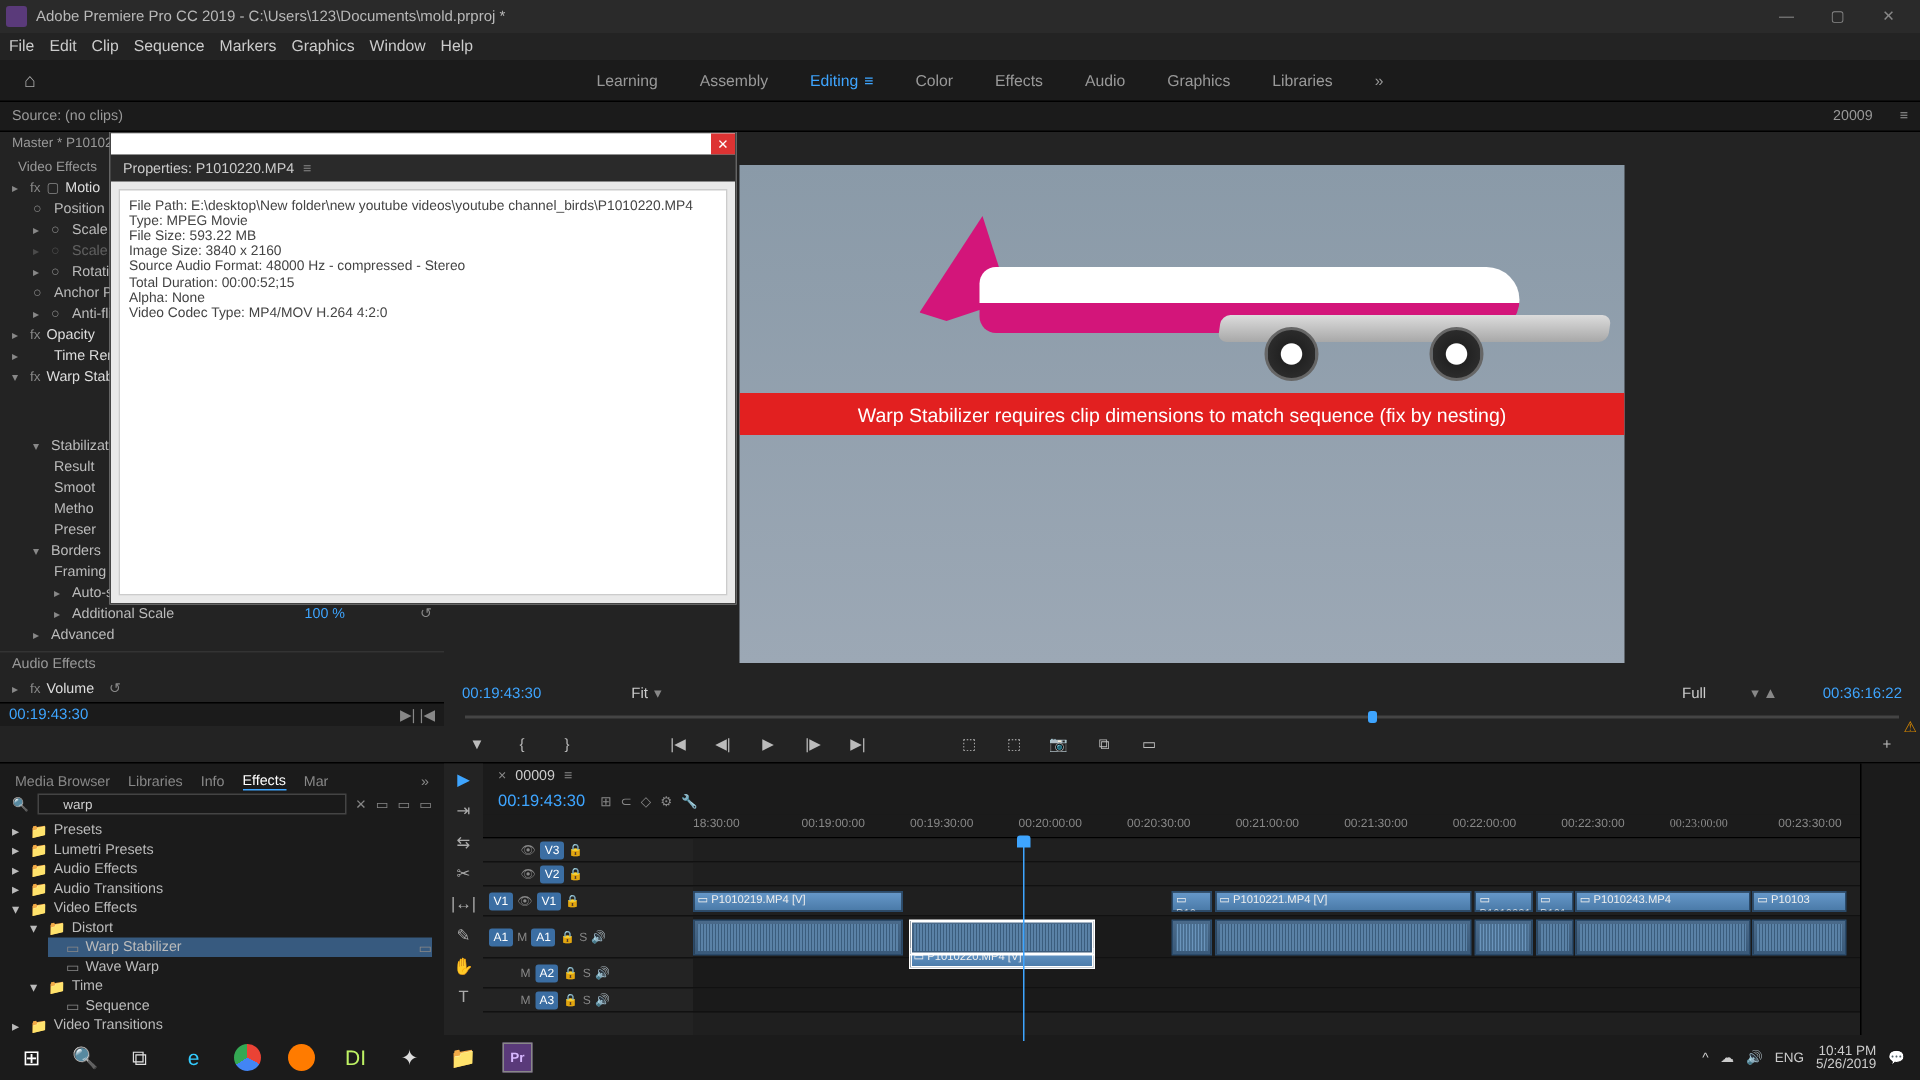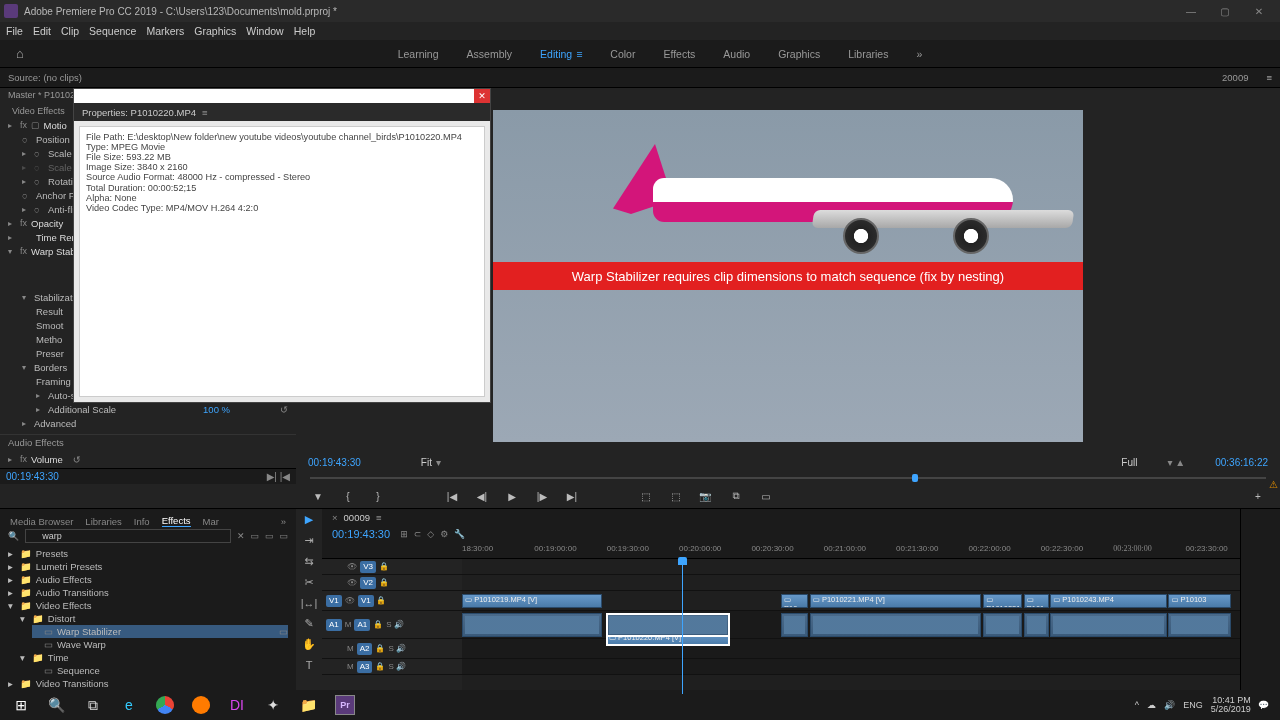--- a/index.html
+++ b/index.html
@@ -566,21 +566,21 @@
   <div class="tbic win">⊞</div>
   <div class="tbic">🔍</div>
   <div class="tbic">⧉</div>
   <div class="tbic ie">e</div>
   <div class="tbic">
       <div class="ch"></div>
     </div>
   <div class="tbic">
       <div class="ff"></div>
     </div>
-  <div class="tbic" style="color:#d946ef">DI</div>
+  <div class="tbic" style="color:#bef264">DI</div>
   <div class="tbic">✦</div>
   <div class="tbic">📁</div>
   <div class="tbic">
       <div class="pr">Pr</div>
     </div>
   <div class="tray">
     <span>^</span>
     <span>☁</span>
     <span>🔊</span>
     <span>ENG</span>

